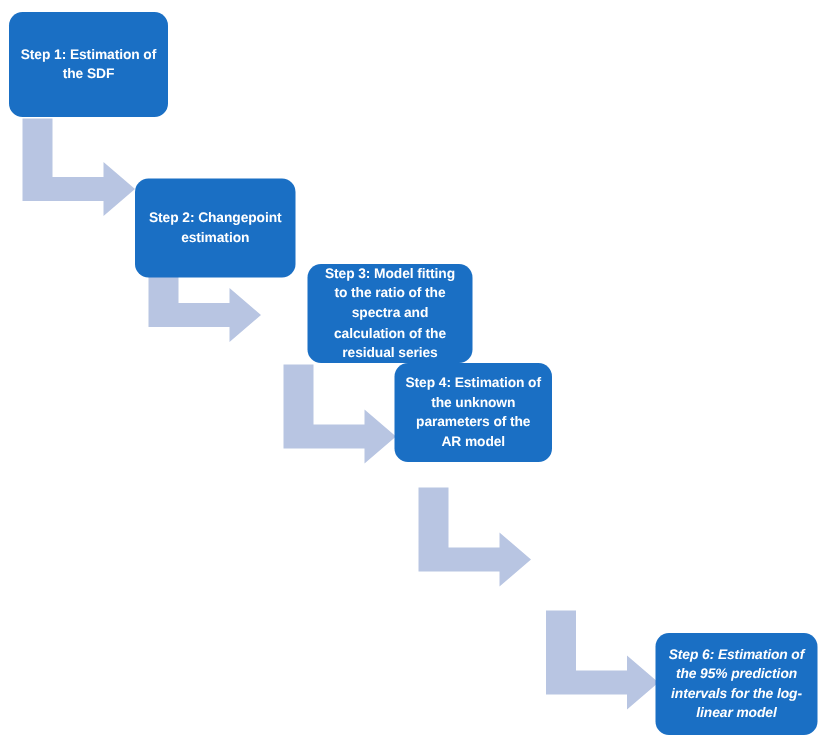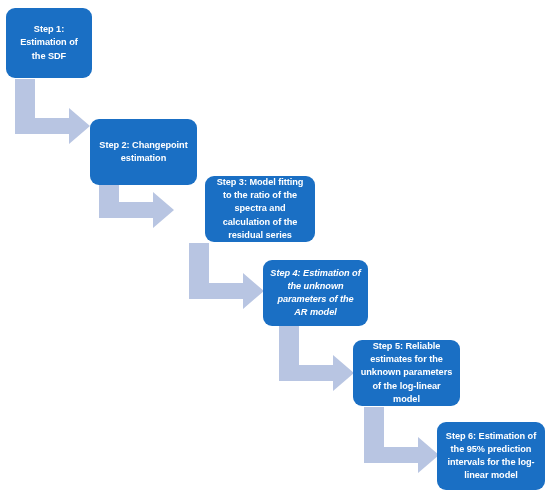--- a/index.html
+++ b/index.html
@@ -41,26 +41,26 @@
   .step-label {
     font-size: 9.2px;
     line-height: 1.42;
     font-weight: 700;
     letter-spacing: -0.05px;
     color: #ffffff;
     display: block;
     width: 100%;
   }
   
-  #step-box-1 { left: 6px;   top: 8px;   width: 86px; height: 70px; }
+  #step-box-1 { left: 6px;   top: 8px;   width: 106px; height: 70px; }
   #step-box-2 { left: 90px;  top: 92px;  width: 107px; height: 66px; margin-top: 27px; }
   #step-box-3 { left: 173px; top: 176px; width: 110px; height: 66px; margin-left: 32px; }
-  #step-box-4 { left: 263px; top: 260px; width: 105px; height: 66px; font-style: italic; }
+  #step-box-4 { left: 263px; top: 242px; width: 105px; height: 66px; }
   #step-box-5 { left: 353px; top: 340px; width: 107px; height: 66px; }
-  #step-box-6 { left: 437px; top: 422px; width: 108px; height: 68px; }
+  #step-box-6 { left: 437px; top: 422px; width: 108px; height: 68px; font-style: italic; }
 </style>
 </head>
 <body>
 
 <div id="flowchart-canvas">
 
   <svg class="arrow-layer" viewBox="0 0 550 499" width="550" height="499" xmlns="http://www.w3.org/2000/svg">
 
     <path fill="#b8c5e2" d="M 15 79 L 35 79 L 35 118 L 69 118 L 69 108 L 90 126 L 69 144 L 69 134 L 15 134 Z"></path>
 
@@ -82,21 +82,18 @@
   </div>
 
   <div class="step-box" id="step-box-3">
     <span class="step-label">Step 3: Model fitting to the ratio of the spectra and calculation of the residual series</span>
   </div>
 
   <div class="step-box" id="step-box-4">
     <span class="step-label">Step 4: Estimation of the unknown parameters of the AR model</span>
   </div>
 
-  <div class="step-box" id="step-box-5">
-    <span class="step-label">Step 5: Reliable estimates for the unknown parameters of the log-linear model</span>
-  </div>
 
   <div class="step-box" id="step-box-6">
     <span class="step-label">Step 6: Estimation of the 95% prediction intervals for the log-linear model</span>
   </div>
 
 </div>
 
 </body></html>

